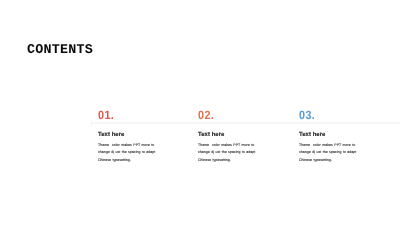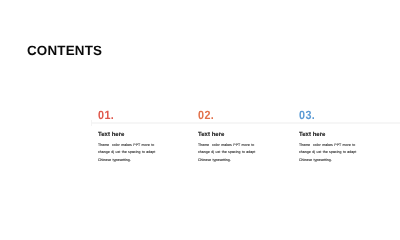--- a/index.html
+++ b/index.html
@@ -8,21 +8,21 @@
        font-family:"Liberation Sans",sans-serif;
        -webkit-font-smoothing:antialiased;text-rendering:geometricPrecision;}
 
   .slide{position:relative;width:400px;height:225px;background:#ffffff;overflow:hidden;}
 
   
   .slide-title,.item-heading,.item-body{transform:translateZ(0);}
 
   .slide-title{position:absolute;left:27px;top:44px;
                font-size:13.4px;line-height:13.4px;font-weight:bold;
-               letter-spacing:0.2px;color:#0a0a0a;white-space:nowrap;}
+               letter-spacing:0.2px;color:#0a0a0a;white-space:nowrap;font-family:Liberation Mono, monospace;}
 
   .divider{position:absolute;left:91px;top:122px;width:309px;height:2px;background:#f6f6f6;}
   .divider-cap{position:absolute;left:91px;top:120px;width:1px;height:6px;background:#f3f3f3;}
 
   .col{position:absolute;}
   .col-1{left:98px;}
   .col-2{left:198px;}
   .col-3{left:299px;}
 
   .item-number{position:absolute;top:108.6px;

